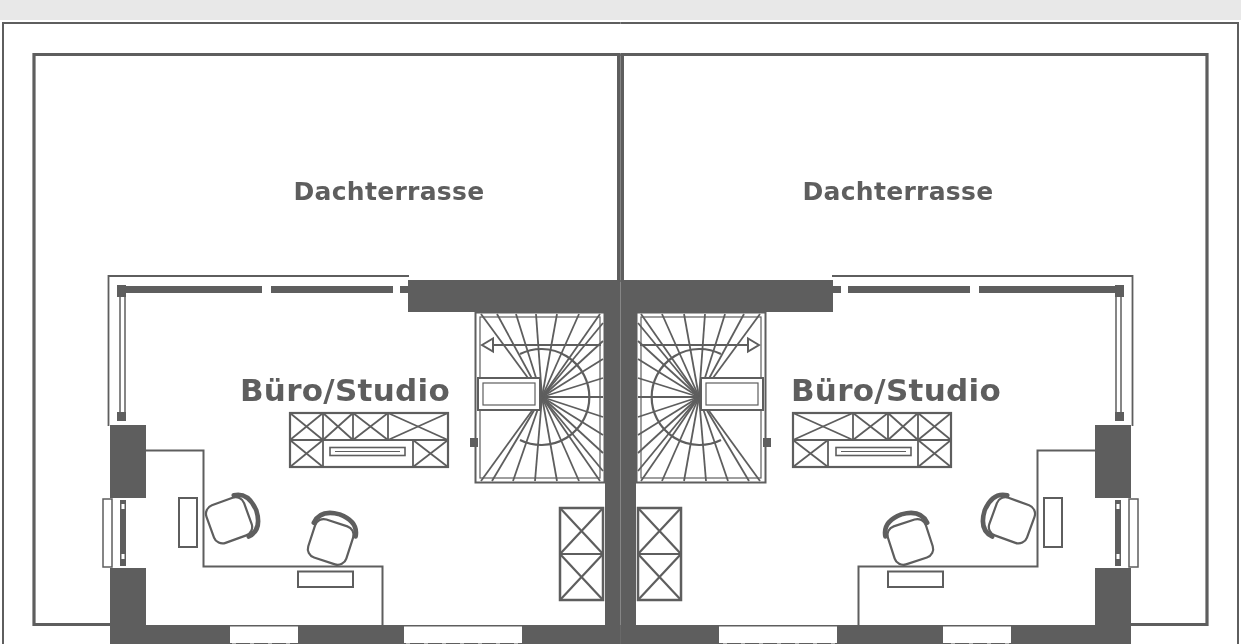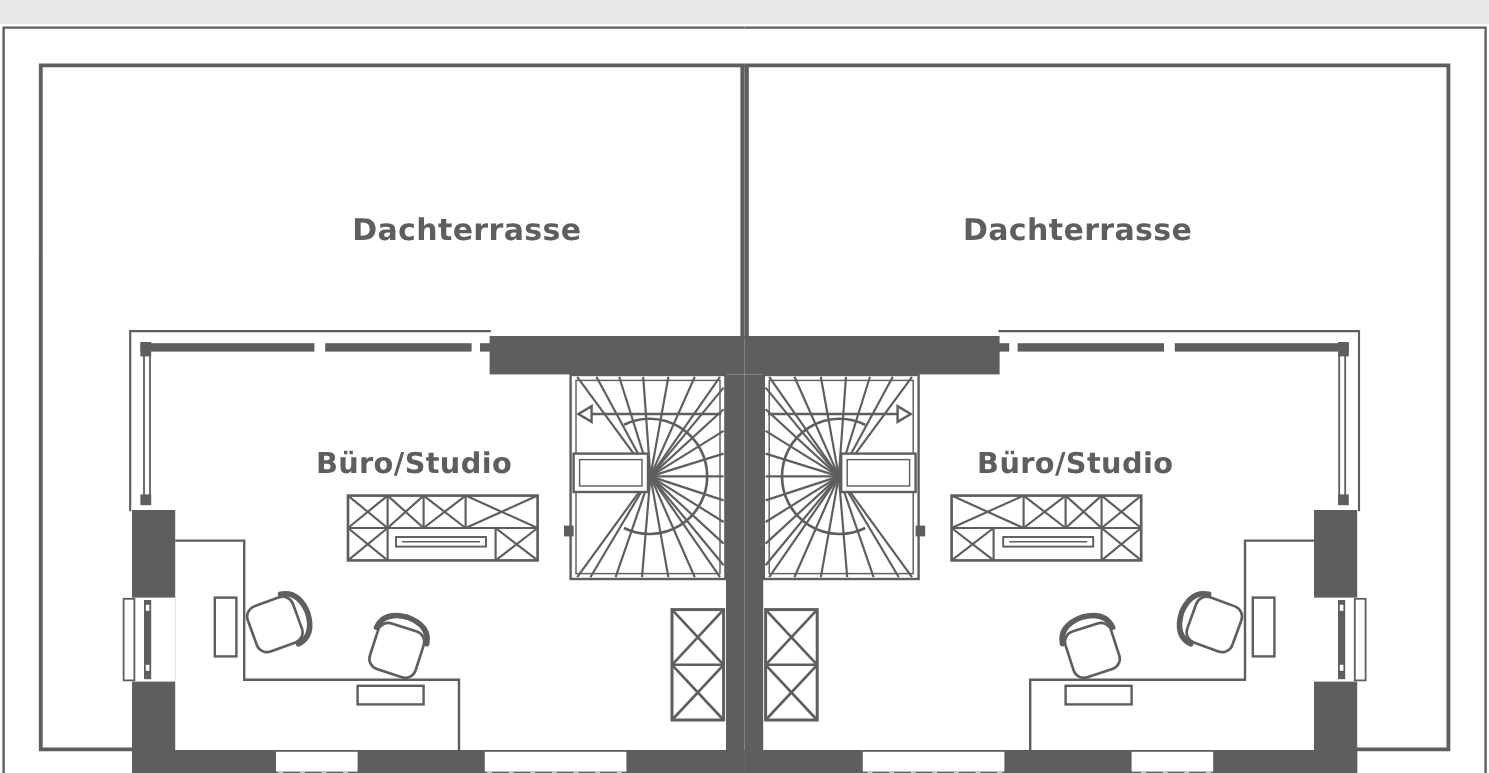--- a/index.html
+++ b/index.html
@@ -20,21 +20,21 @@
   .s{stroke:var(--line-color);fill:none;}
   .f{fill:var(--line-color);stroke:none;}
   .w{fill:#fff;stroke:none;}
   .ws{fill:#fff;stroke:var(--line-color);}
   .room-label{
     position:absolute;
     width:220px;
     text-align:center;
     color:var(--line-color);
     font-weight:700;
-    font-size:24px;
+    font-size:31px;
     letter-spacing:0.3px;
     white-space:nowrap;
     user-select:none;
   }
 </style>
 </head>
 <body>
 
 <div class="plan">
 

